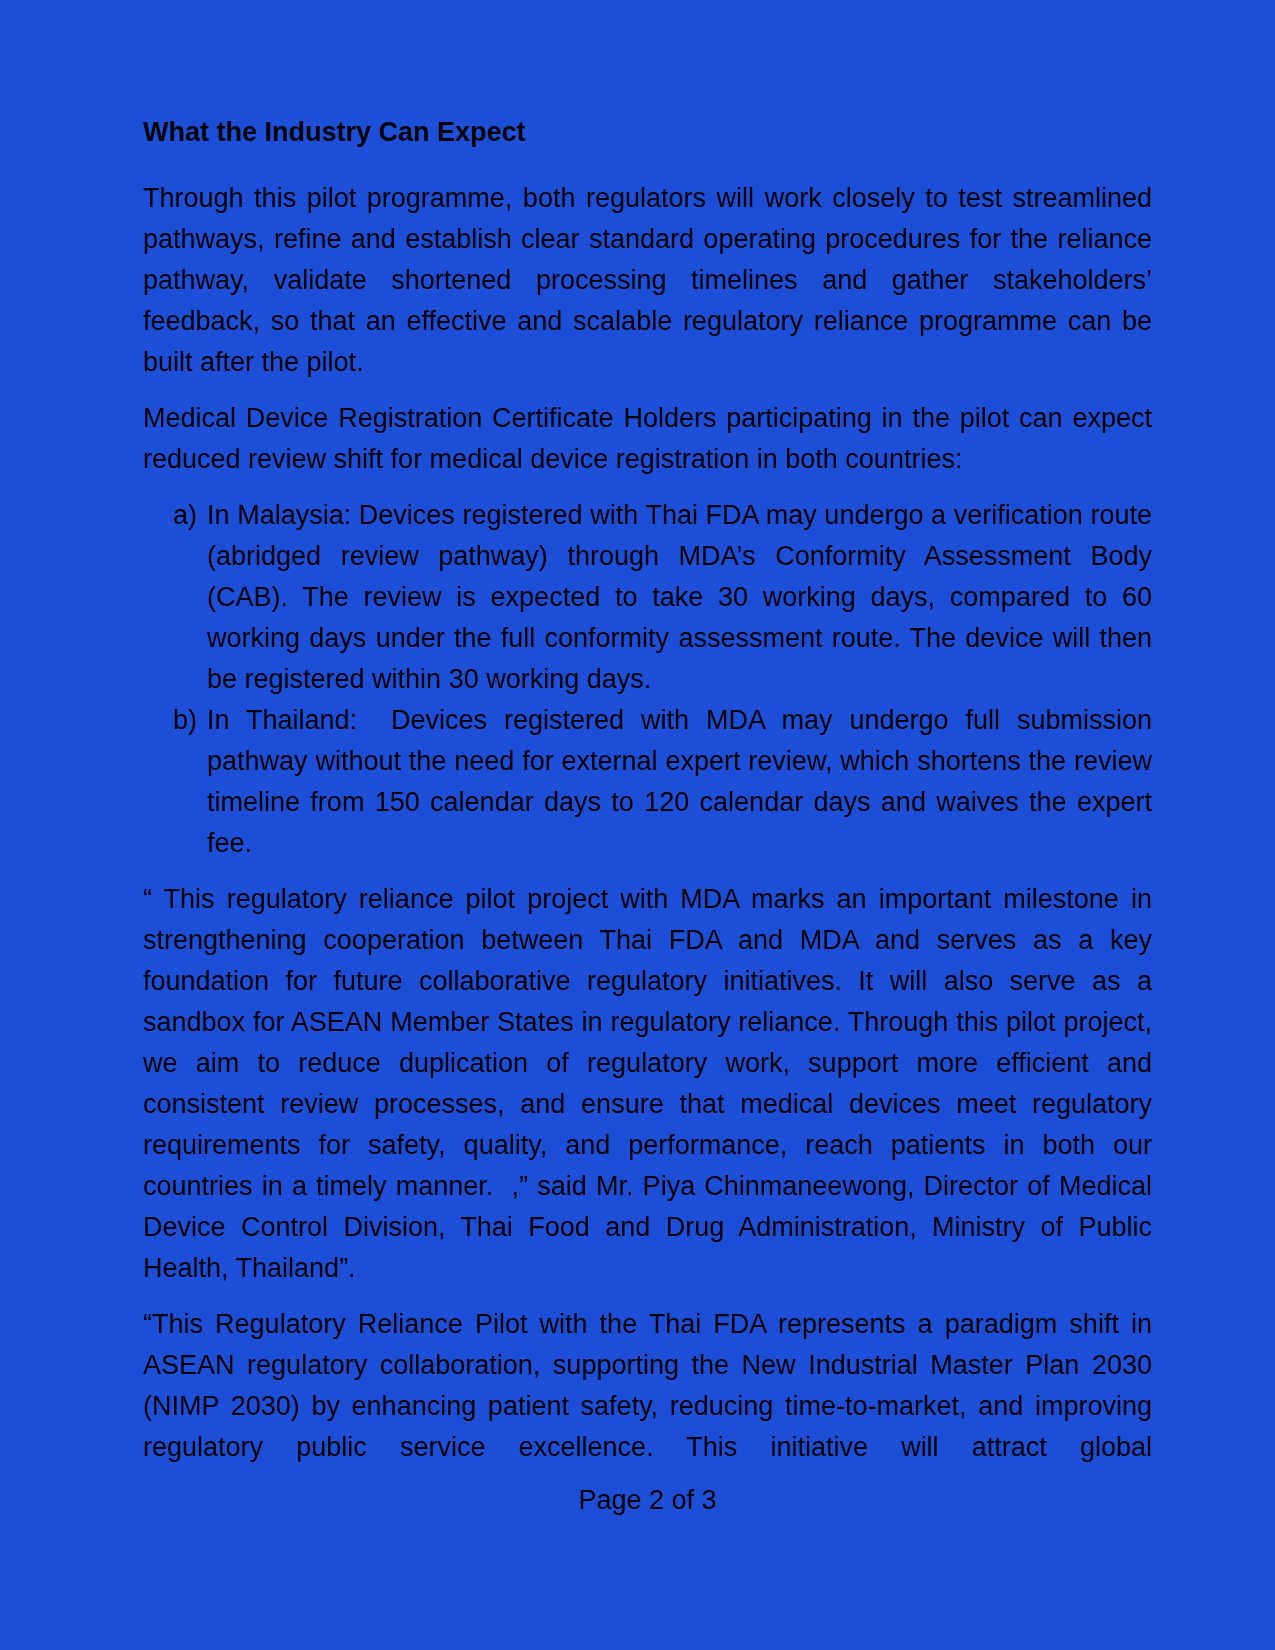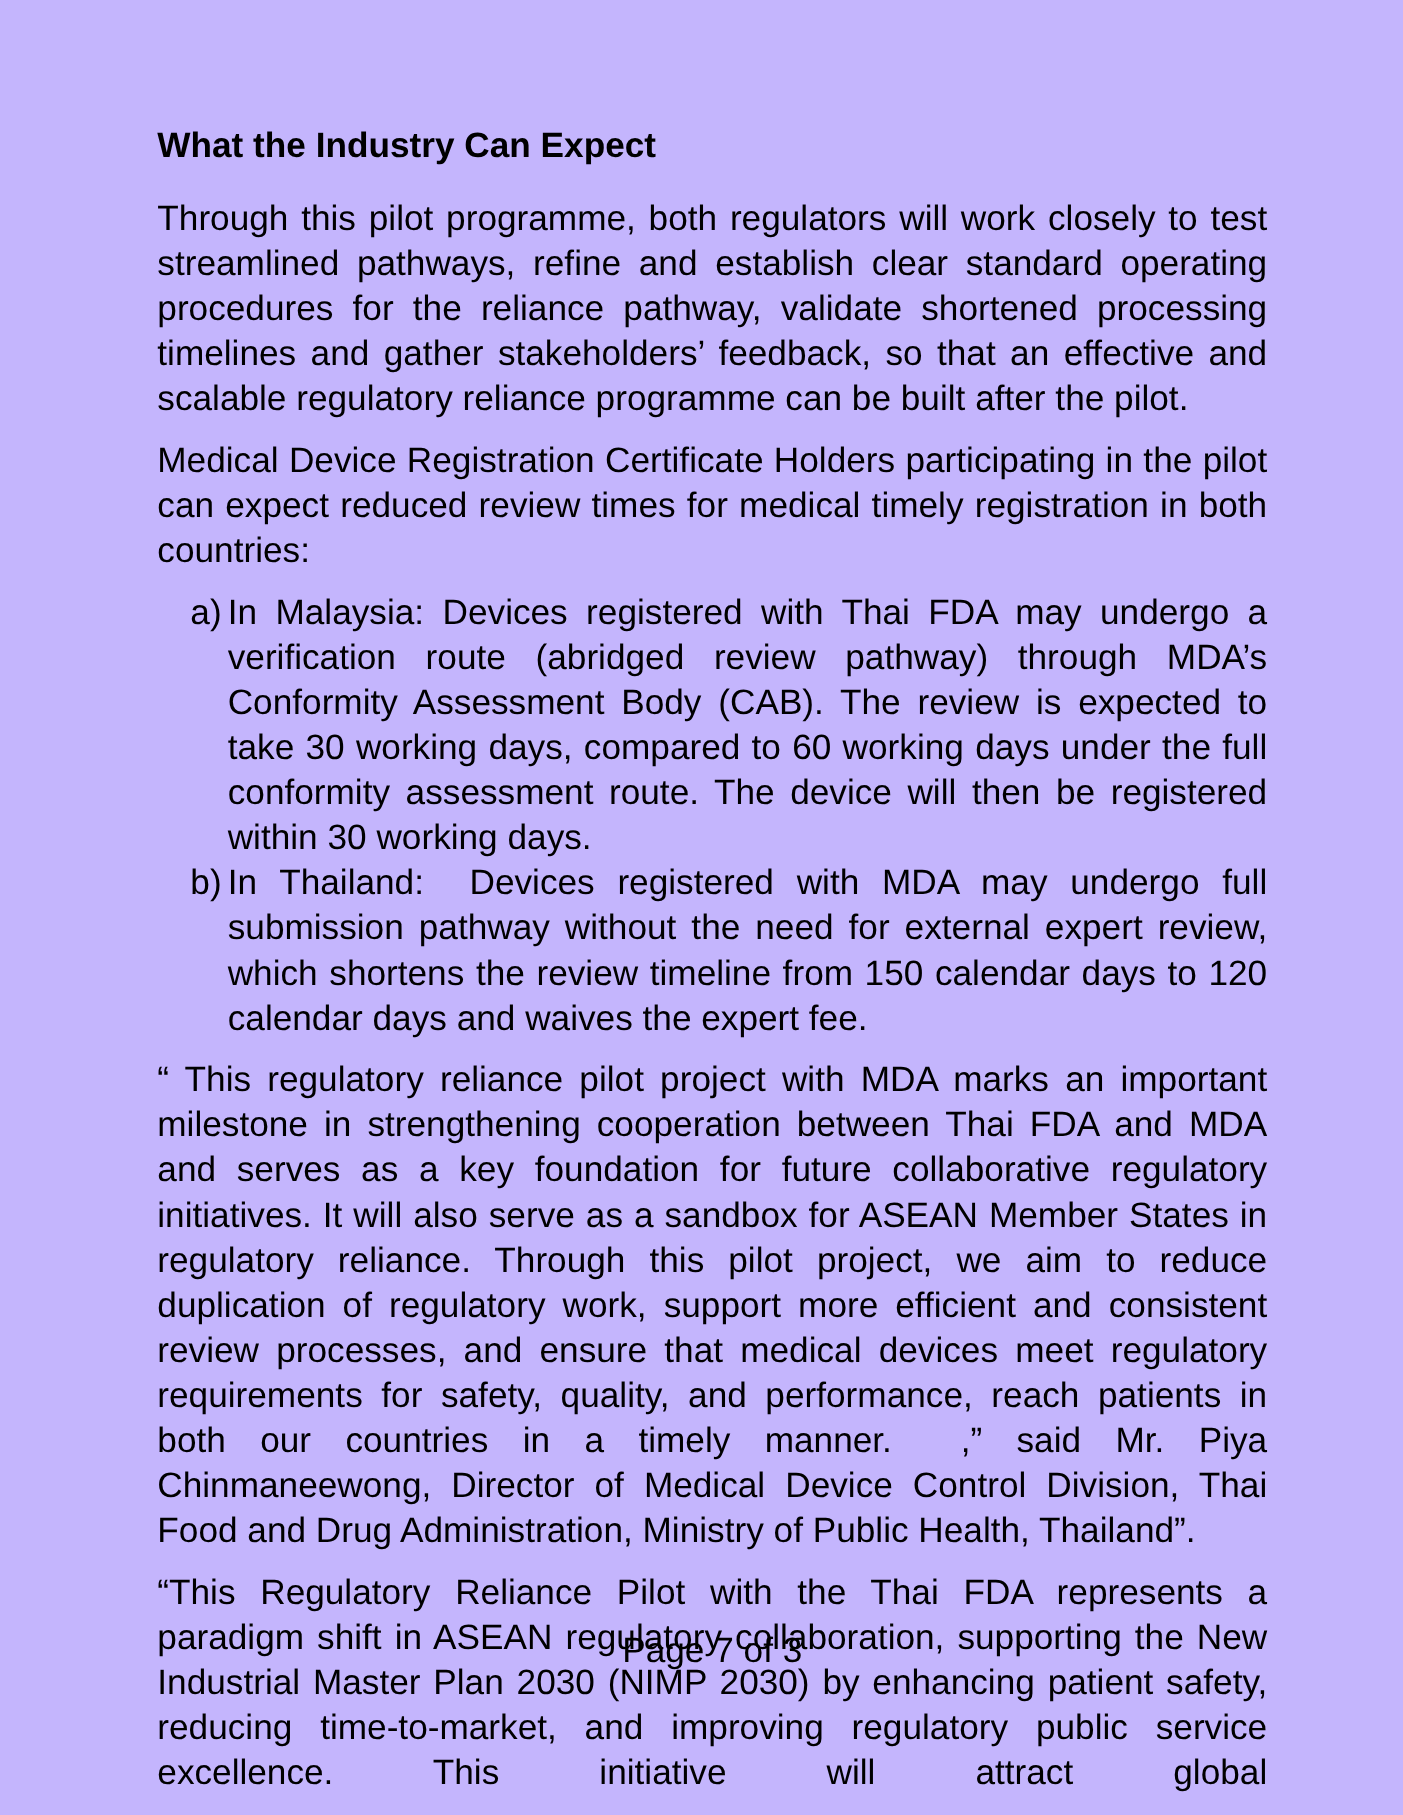--- a/index.html
+++ b/index.html
@@ -4,23 +4,23 @@
 <style>
   html, body {
     margin: 0;
     padding: 0;
     background: #ffffff;
   }
   .page {
     position: relative;
     width: 1275px;
     height: 1650px;
-    background: #c4b5fd;
+    background: #1d4ed8;
     font-family: "Liberation Sans", "DejaVu Sans", sans-serif;
-    font-size: 32px;
+    font-size: 27px;
     line-height: 41px;
     color: #000000;
     overflow: hidden;
   }
   .content {
     position: absolute;
     left: 143px;
     top: 112px;
     width: 1009px;
   }
@@ -61,33 +61,33 @@
 </head>
 <body>
 
 <div class="page">
   <div class="content">
 
     <div class="heading">What the Industry Can Expect</div>
 
     <div class="para">Through this pilot programme, both regulators will work closely to test streamlined pathways, refine and establish clear standard operating procedures for the reliance pathway, validate shortened processing timelines and gather stakeholders’ feedback, so that an effective and scalable regulatory reliance programme can be built after the pilot.</div>
 
-    <div class="para">Medical Device Registration Certificate Holders participating in the pilot can expect reduced review times for medical timely registration in both countries:</div>
+    <div class="para">Medical Device Registration Certificate Holders participating in the pilot can expect reduced review shift for medical device registration in both countries:</div>
 
     <div class="alpha-list">
       <div class="list-item">
         <span class="marker">a)</span>
         <span>In Malaysia: Devices registered with Thai FDA may undergo a verification route (abridged review pathway) through MDA’s Conformity Assessment Body (CAB). The review is expected to take 30 working days, compared to 60 working days under the full conformity assessment route. The device will then be registered within 30 working days.</span>
       </div>
       <div class="list-item">
         <span class="marker">b)</span>
         <span>In Thailand:&nbsp; Devices registered with MDA may undergo full submission pathway without the need for external expert review, which shortens the review timeline from 150 calendar days to 120 calendar days and waives the expert fee.</span>
       </div>
     </div>
 
     <div class="para">“ This regulatory reliance pilot project with MDA marks an important milestone in strengthening cooperation between Thai FDA and MDA and serves as a key foundation for future collaborative regulatory initiatives. It will also serve as a sandbox for ASEAN Member States in regulatory reliance. Through this pilot project, we aim to reduce duplication of regulatory work, support more efficient and consistent review processes, and ensure that medical devices meet regulatory requirements for safety, quality, and performance, reach patients in both our countries in a timely manner.&nbsp; ,” said Mr. Piya Chinmaneewong, Director of Medical Device Control Division, Thai Food and Drug Administration, Ministry of Public Health, Thailand”.</div>
 
     <div class="para continued">“This Regulatory Reliance Pilot with the Thai FDA represents a paradigm shift in ASEAN regulatory collaboration, supporting the New Industrial Master Plan 2030 (NIMP 2030) by enhancing patient safety, reducing time-to-market, and improving regulatory public service excellence. This initiative will attract global</div>
 
   </div>
 
-  <div class="page-footer">Page 7 of 3</div>
+  <div class="page-footer">Page 2 of 3</div>
 </div>
 
 </body></html>

